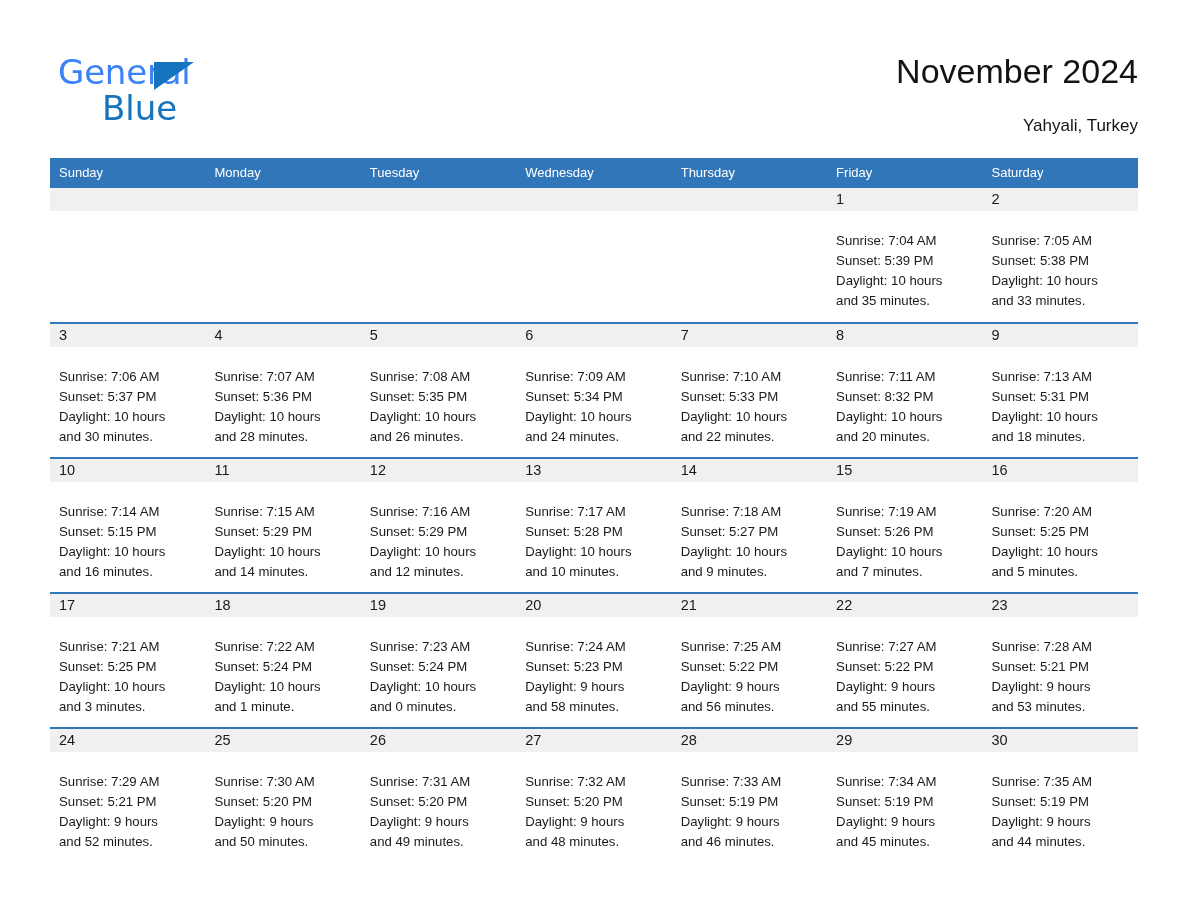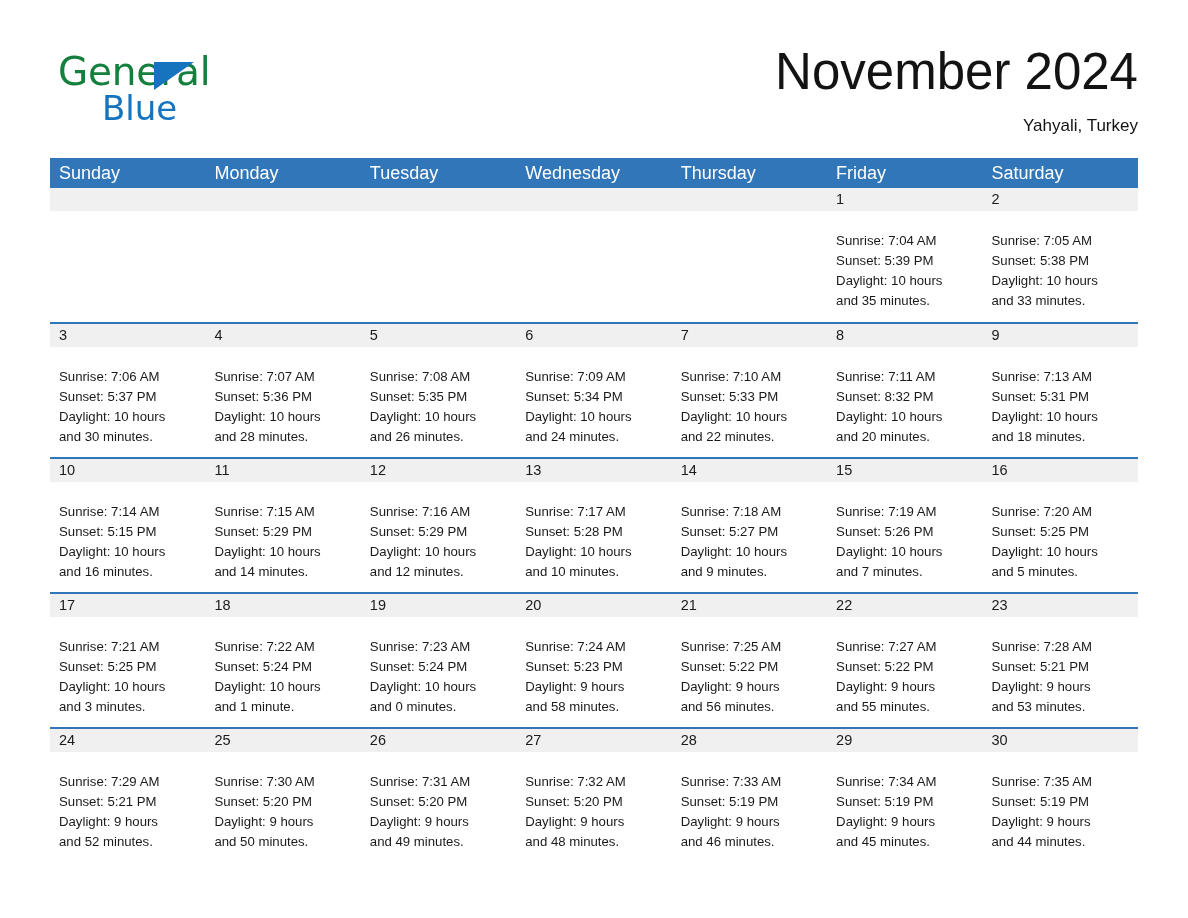--- a/index.html
+++ b/index.html
@@ -35,23 +35,23 @@
     position: absolute;
     left: 58px;
     top: 52px;
     width: 240px;
     height: 76px;
   }
   .logo-line1 {
     position: absolute;
     left: 0;
     top: 0;
-    font-size: 39px;
+    font-size: 34px;
     line-height: 40px;
-    color: #15803d;
+    color: #3b82f6;
     letter-spacing: -0.2px;
     white-space: nowrap;
     font-family: "DejaVu Sans", sans-serif;
     font-weight: 400;
   }
   .logo-tri {
     position: absolute;
     left: 96px;
     top: 10px;
     width: 0;
@@ -72,21 +72,21 @@
     text-align: right;
   }
 
   .title-block {
     position: absolute;
     right: 50px;
     top: 47px;
     text-align: right;
   }
   .cal-title {
-    font-size: 51px;
+    font-size: 34px;
     line-height: 49px;
     color: #131313;
     font-weight: 400;
     white-space: nowrap;
     margin-left: 35px;
   }
   .cal-subtitle {
     margin-top: 15px;
     font-size: 17px;
     line-height: 30px;
@@ -106,21 +106,21 @@
   .weekday-row {
     display: flex;
     width: 1088px;
     height: 30px;
     background: #3176b8;
   }
   .weekday-cell {
     flex: 0 0 155.43px;
     width: 155.43px;
     color: #ffffff;
-    font-size: 18px;
+    font-size: 13px;
     line-height: 30px;
     padding-left: 9px;
     box-sizing: border-box;
     white-space: nowrap;
   }
 
   .week-row {
     position: relative;
     width: 1088px;
     height: 135px;

